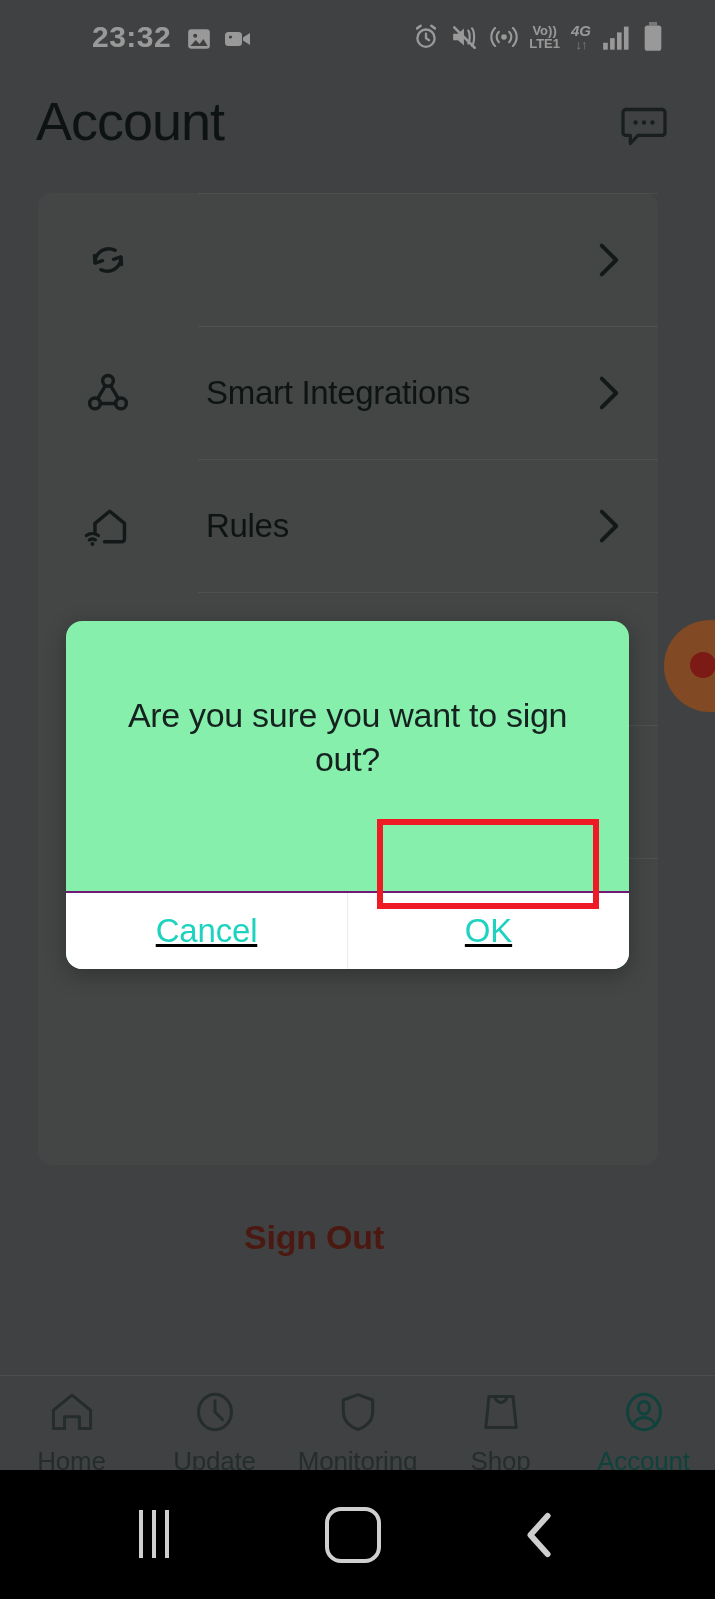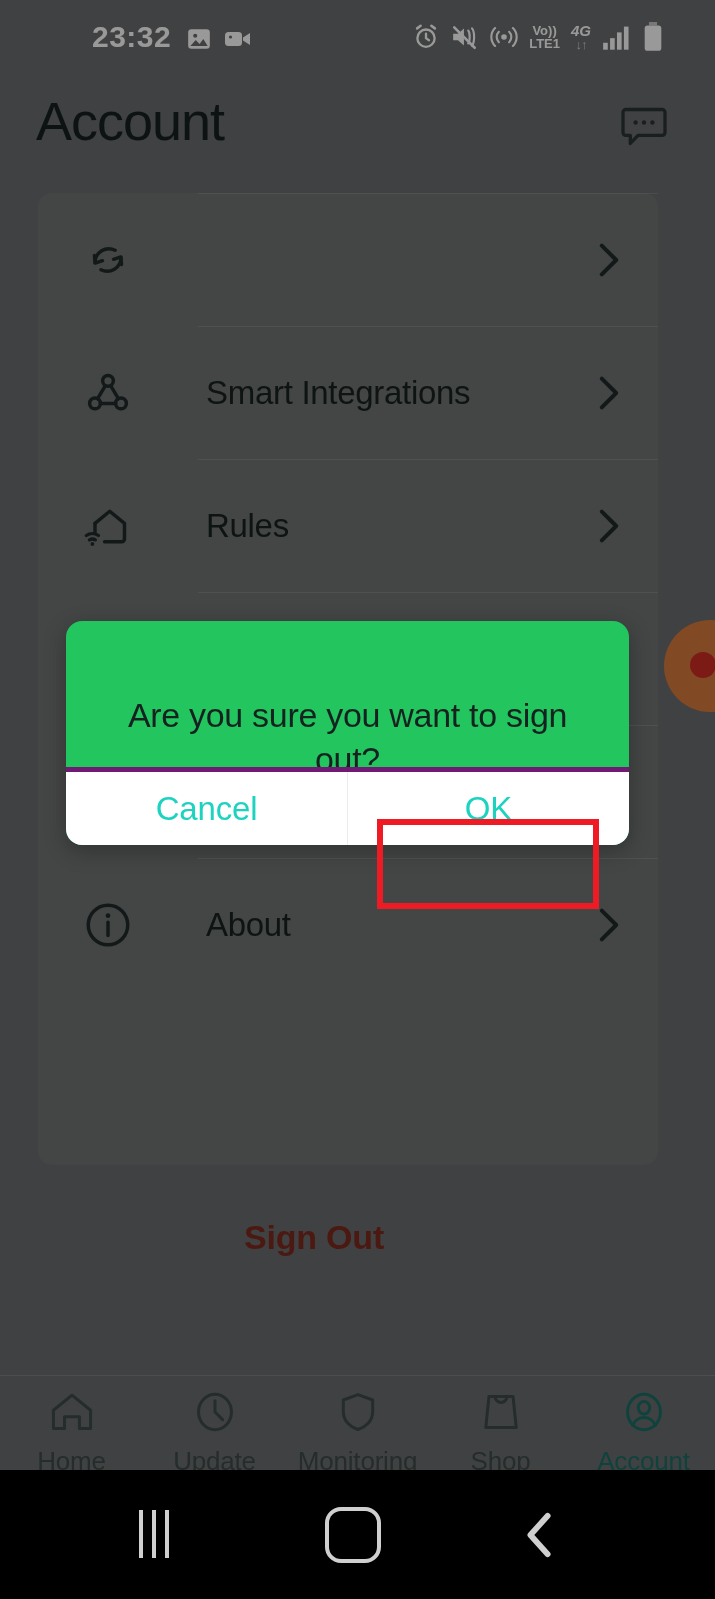--- a/index.html
+++ b/index.html
@@ -140,36 +140,37 @@
     z-index: 60;
   }
   #sysnav .btn { position: absolute; top: 50%; transform: translateY(-50%); }
   #nav-recents { left: 122px; width: 64px; height: 50px; display:flex; gap:9px; justify-content:center; }
   #nav-recents i { display:block; width:4px; height:48px; background:#cfcfcf; }
   #nav-home { left: 325px; width: 56px; height: 56px; border: 4px solid #cfcfcf; border-radius: 16px; }
   #nav-back { left: 520px; width: 40px; height: 50px; }
 
   
   #dialog {
-    position: absolute; left: 66px; top: 621px; width: 563px; height: 224px;
-    background: #22c55e; border-radius: 16px;
+    position: absolute; left: 66px; top: 621px; width: 563px; height: 348px;
+    background: #86efac; border-radius: 16px;
     z-index: 50;
     box-shadow: 0 6px 22px rgba(0,0,0,0.28);
     overflow: hidden;
   }
   #dialog-msg {
     position: absolute; left: 46px; right: 46px; top: 72px;
     text-align: center;
     font-size: 34px; line-height: 44px; color: #16221f;
     letter-spacing: -0.3px;
   }
   #dialog-actions {
     position: absolute; left: 0; bottom: 0; width: 563px; height: 78px;
     display: flex;
-    border-top: 5px solid #701a75;
+    border-top: 2px solid #701a75;
+    text-decoration: underline;
   }
   #dialog-actions .dlg-btn {
     flex: 1;
     display: flex; align-items: center; justify-content: center;
     font-size: 33px; color: #1dd3c0; letter-spacing: -0.2px;
     background: #fff;
   }
   #dialog-actions .dlg-btn + .dlg-btn { border-left: 1px solid #e9eced; }
 
   

